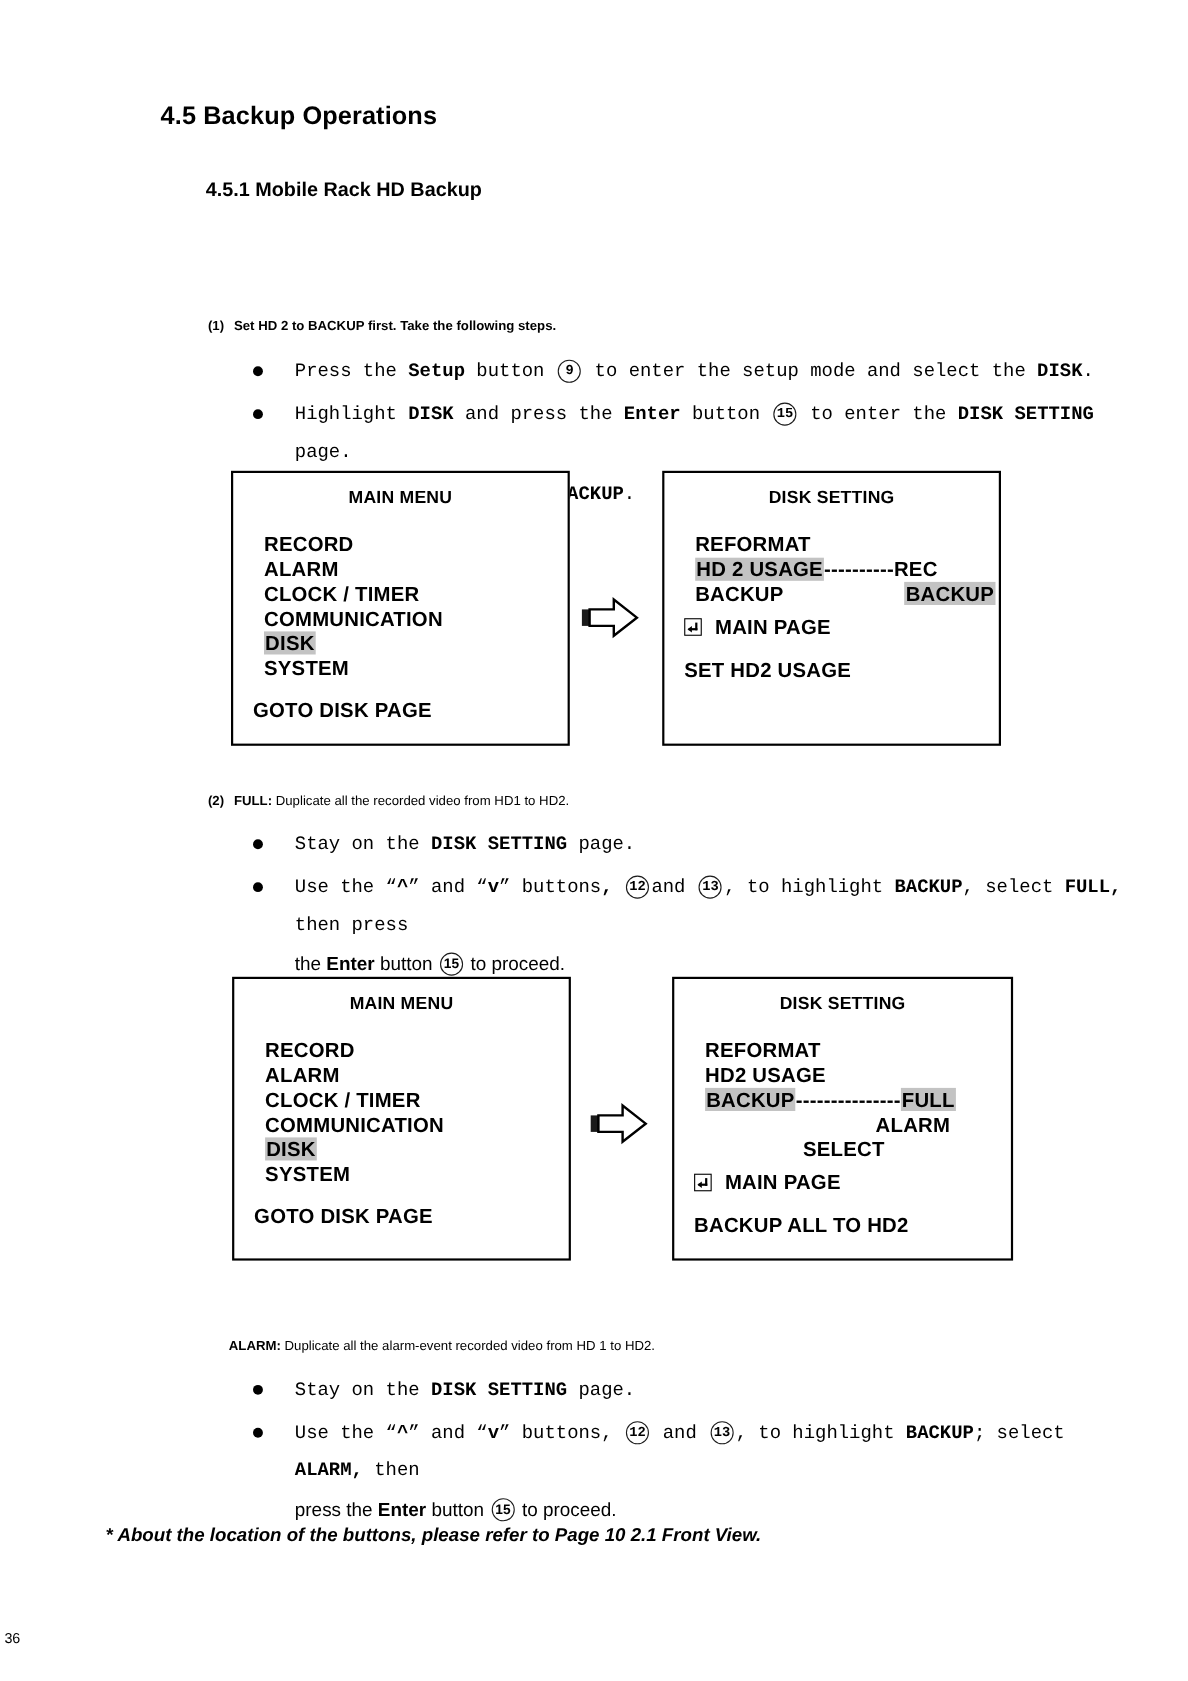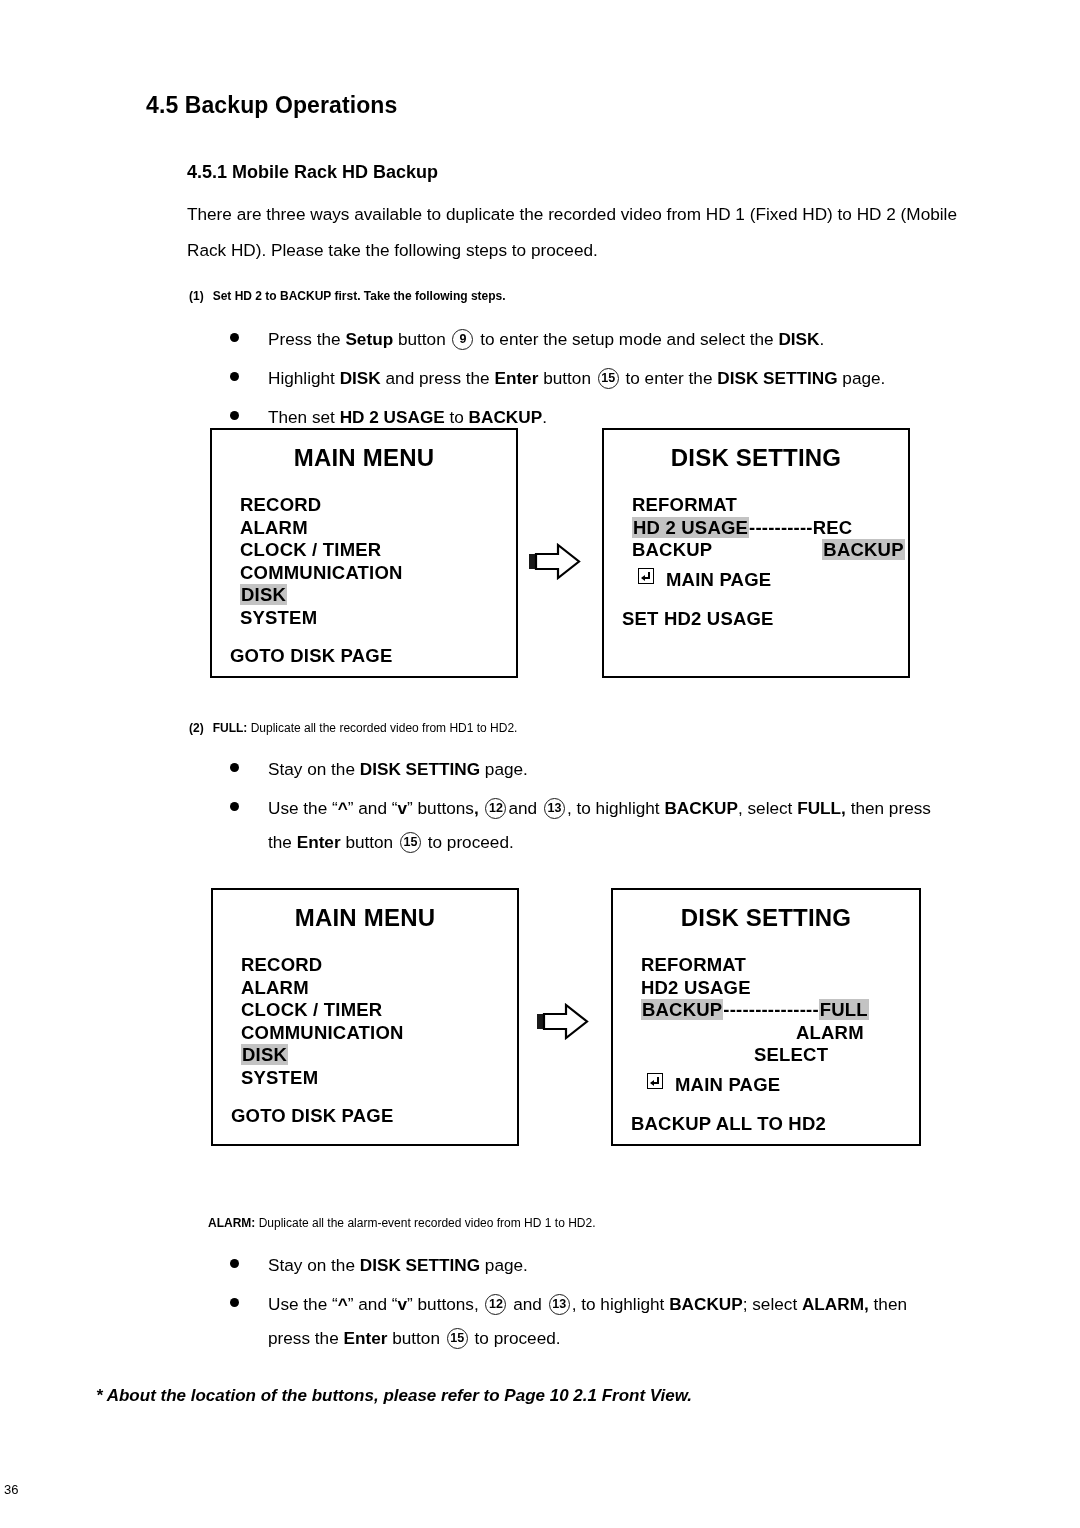--- a/index.html
+++ b/index.html
@@ -74,21 +74,21 @@
   }
   .b-dot {
     position: absolute;
     left: 0;
     top: 11px;
     width: 9px;
     height: 9px;
     border-radius: 50%;
     background: #000;
   }
-  .b-text { display: block; }
+  .b-text { display: block; font-family: Liberation Mono, monospace; }
   .b-cont { display: block; line-height: 34px; }
 
   b, .bold { font-weight: bold; }
 
   
   .cnum {
     display: inline-block;
     min-width: 21px;
     height: 21px;
     line-height: 19px;
@@ -108,42 +108,43 @@
     position: absolute;
     border: 2.2px solid #000;
     background: #fff;
     box-sizing: border-box;
     font-size: 18.5px;
     font-weight: bold;
     letter-spacing: 0.2px;
   }
   .osd-title {
     text-align: center;
-    font-size: 24px;
+    font-size: 16px;
     font-weight: bold;
     margin-top: 14px;
   }
   .osd-list {
     margin-top: 22px;
     padding-left: 28px;
   }
   .osd-line {
     line-height: 22.5px;
     white-space: pre;
   }
   .hl {
     background: #c3c3c3;
     padding: 0 1px;
   }
 
   .mainpage-row {
-    padding-left: 34px;
+    padding-left: 18px;
     margin-top: 6px;
     line-height: 24px;
     display: flex;
+    align-items: center;
   }
   .enter-ico {
     display: inline-block;
     width: 16px;
     height: 16px;
     border: 1.7px solid #000;
     position: relative;
     margin-right: 12px;
     box-sizing: border-box;
     flex: 0 0 auto;
@@ -215,21 +216,20 @@
   }
 </style>
 </head>
 <body>
 
 <div class="page">
 
   <div class="h-section">4.5 Backup Operations</div>
   <div class="h-sub">4.5.1 Mobile Rack HD Backup</div>
 
-  <div class="para para-intro">There are three ways available to duplicate the recorded video from HD 1 (Fixed HD) to HD 2 (Mobile Rack HD). Please take the following steps to proceed.</div>
 
   <div class="step-head">
     <span class="num">(1)</span><span>Set HD 2 to BACKUP first. Take the following steps.</span>
   </div>
 
   <div class="bullets" id="bullets1" style="top:322px;">
       <div class="b-row">
         <span class="b-dot"></span>
         <span class="b-text"><span>Press the </span><b>Setup</b><span> button </span><span class="cnum">9</span><span> to enter the setup mode and select the </span><b>DISK</b><span>.</span></span>
       </div>
@@ -315,21 +315,21 @@
     </svg>
   </div>
 
   <div class="osd" id="fig2-disk" style="left:611px; top:888px; width:310px; height:258px;">
     <div class="osd-title">DISK SETTING</div>
     <div class="osd-list">
         <div class="row2col"><span>REFORMAT</span></div>
         <div class="row2col"><span>HD2 USAGE</span></div>
         <div class="row2col"><span class="hl">BACKUP</span><span>---------------</span><span class="hl">FULL</span></div>
         <div class="row2col"><span style="margin-left: 155px;">ALARM</span></div>
-        <div class="row2col"><span style="margin-left: 113px;">SELECT</span></div>
+        <div class="row2col"><span style="margin-left: 89px;">SELECT</span></div>
       </div>
     <div class="mainpage-row">
       <span class="enter-ico">
           <span class="arrow-head"></span>
         </span>
       <span>MAIN PAGE</span>
     </div>
     <div class="osd-bottom">BACKUP ALL TO HD2</div>
   </div>
 

